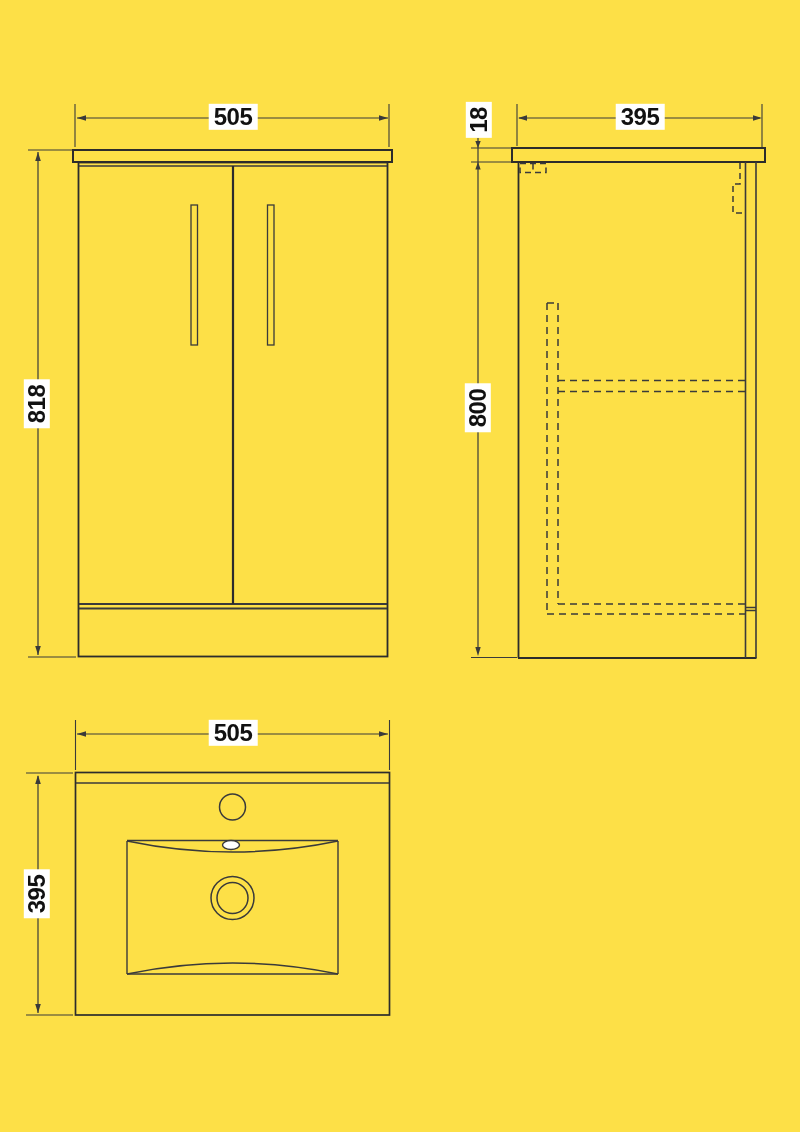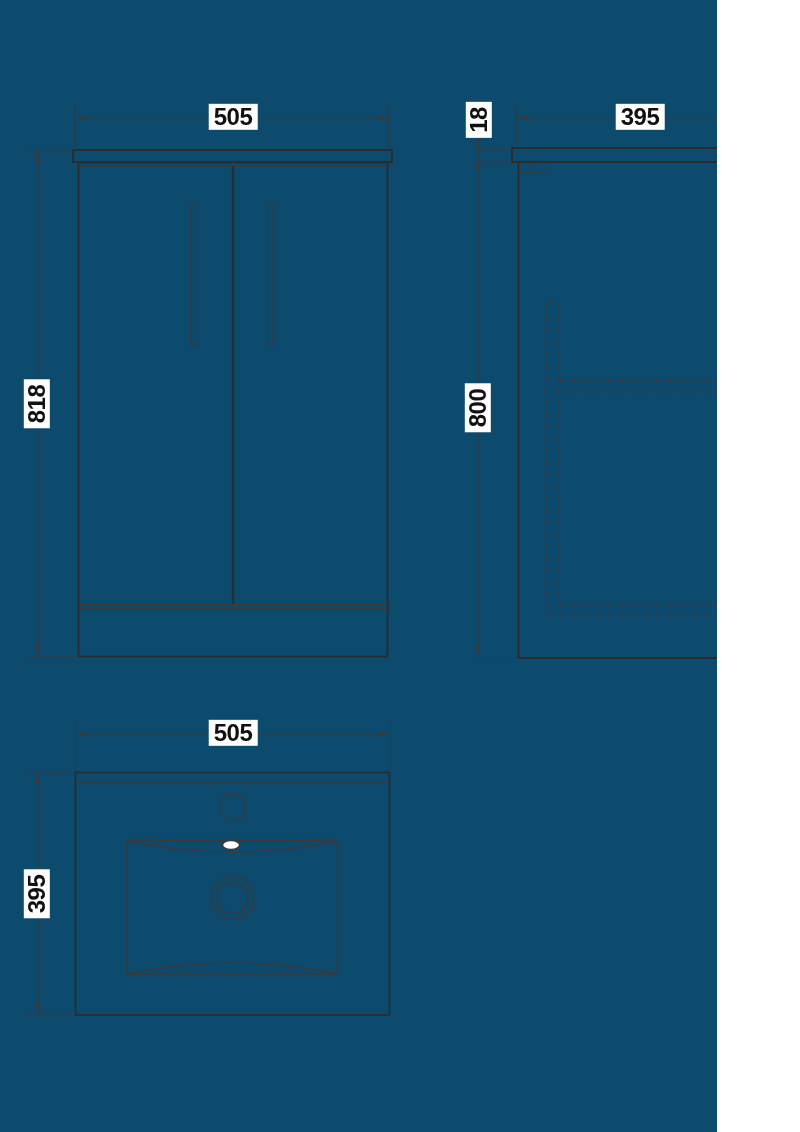--- a/index.html
+++ b/index.html
@@ -1,20 +1,20 @@
 <!DOCTYPE html>
 <html><head>
 <meta charset="utf-8">
 <style>
   html, body { margin: 0; padding: 0; background: #ffffff; }
   .canvas {
     position: relative;
-    width: 717px;
+    width: 800px;
     height: 1132px;
-    background: #0c4a6e;
+    background: #fde047;
     font-family: "Liberation Sans", sans-serif;
     overflow: hidden;
   }
   .canvas svg { position: absolute; left: 0; top: 0; }
   .dim-label {
     position: absolute;
     font-family: "Liberation Sans", "DejaVu Sans", sans-serif;
     font-size: 24px;
     font-weight: bold;
     color: #111111;

